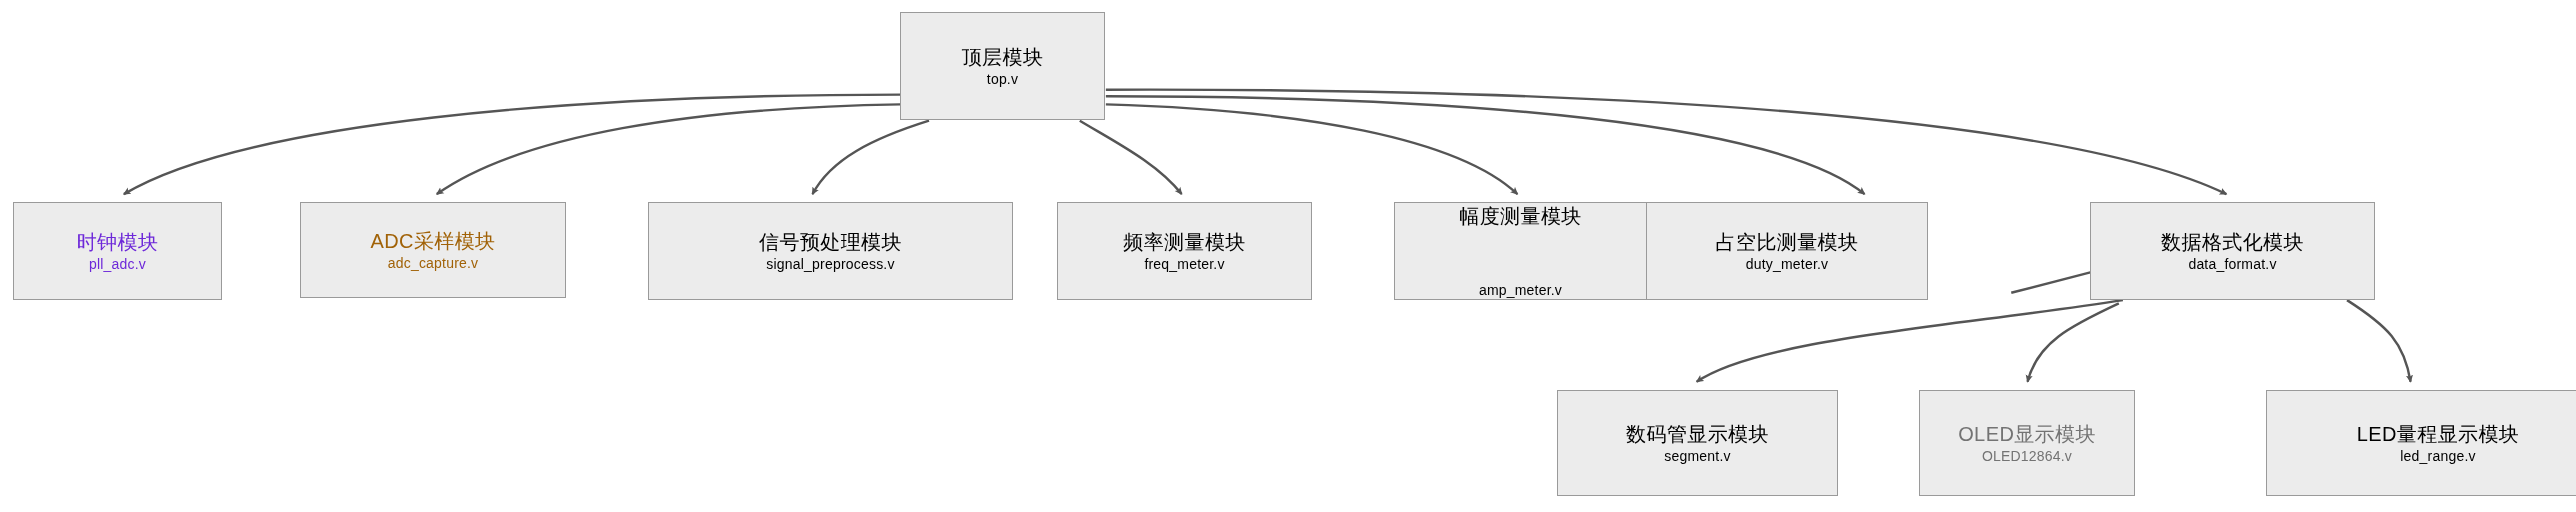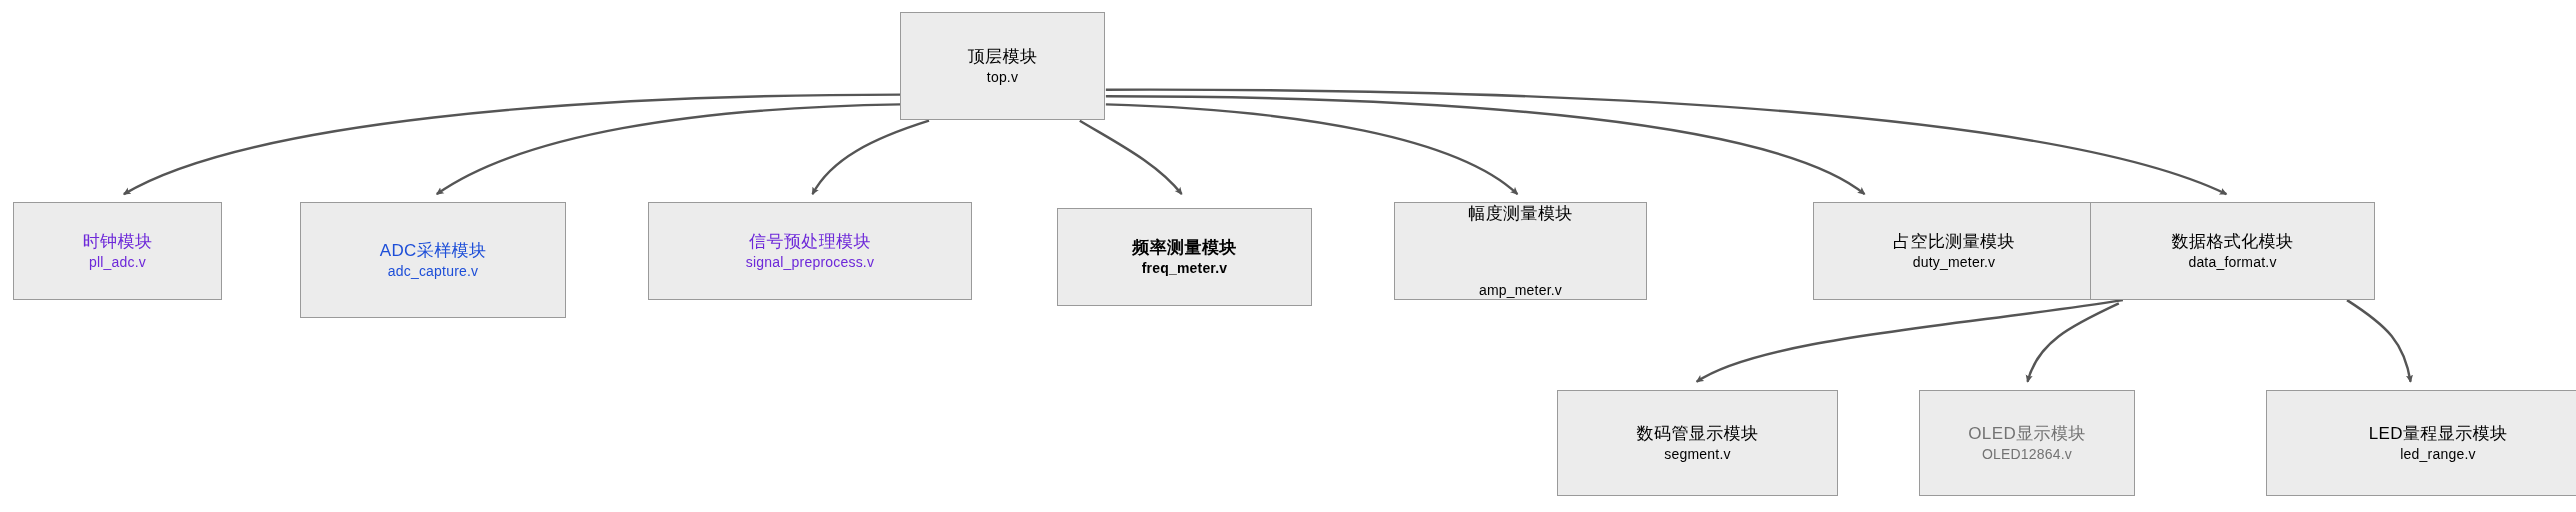--- a/index.html
+++ b/index.html
@@ -34,21 +34,21 @@
     align-items: center;
     justify-content: center;
     line-height: 1.30;
     color: #000000;
     font-size: 20.4px;
     text-align: center;
     white-space: nowrap;
   }
   .node .line-cn {
     display: block;
-    font-size: 17px;
+    font-size: 20px;
     letter-spacing: 0.4px;
   }
   .node .line-file {
     display: block;
     font-size: 14px;
     letter-spacing: 0.2px;
   }
 </style>
 </head>
 <body>
@@ -78,37 +78,37 @@
 
   <div id="nodes-group">
       <div class="node" style="left: 900px; top: 12.2px; width: 205px; height: 108px; background: rgb(236, 236, 236); border-color: rgb(154, 154, 154); color: rgb(0, 0, 0);">
         <span class="line-cn">顶层模块</span>
         <span class="line-file">top.v</span>
       </div>
       <div class="node" style="left: 13px; top: 202px; width: 209px; height: 98px; background: rgb(236, 236, 236); border-color: rgb(154, 154, 154); color: #6d28d9;">
         <span class="line-cn">时钟模块</span>
         <span class="line-file">pll_adc.v</span>
       </div>
-      <div class="node" style="left: 300px; top: 202px; width: 266px; height: 116px; background: rgb(236, 236, 236); border-color: rgb(154, 154, 154); color: #1d4ed8;">
+      <div class="node" style="left: 300px; top: 202px; width: 266px; height: 96px; background: rgb(236, 236, 236); border-color: rgb(154, 154, 154); color: #a16207;">
         <span class="line-cn">ADC采样模块</span>
         <span class="line-file">adc_capture.v</span>
       </div>
-      <div class="node" style="left: 648px; top: 202px; width: 324px; height: 98px; background: rgb(236, 236, 236); border-color: rgb(154, 154, 154); color: #6d28d9;">
+      <div class="node" style="left: 648px; top: 202px; width: 365px; height: 98px; background: rgb(236, 236, 236); border-color: rgb(154, 154, 154); color: #000000;">
         <span class="line-cn">信号预处理模块</span>
         <span class="line-file">signal_preprocess.v</span>
       </div>
-      <div class="node" style="left: 1057px; top: 208px; width: 255px; height: 98px; background: rgb(236, 236, 236); border-color: rgb(154, 154, 154); color: rgb(0, 0, 0); font-weight: bold;">
+      <div class="node" style="left: 1057px; top: 202px; width: 255px; height: 98px; background: rgb(236, 236, 236); border-color: rgb(154, 154, 154); color: rgb(0, 0, 0);">
         <span class="line-cn">频率测量模块</span>
         <span class="line-file">freq_meter.v</span>
       </div>
       <div class="node" style="left: 1394px; top: 202px; width: 253px; height: 98px; background: rgb(236, 236, 236); border-color: rgb(154, 154, 154); color: rgb(0, 0, 0); justify-content: space-between;">
         <span class="line-cn">幅度测量模块</span>
         <span class="line-file">amp_meter.v</span>
       </div>
-      <div class="node" style="left: 1813px; top: 202px; width: 282px; height: 98px; background: rgb(236, 236, 236); border-color: rgb(154, 154, 154); color: rgb(0, 0, 0);">
+      <div class="node" style="left: 1646px; top: 202px; width: 282px; height: 98px; background: rgb(236, 236, 236); border-color: rgb(154, 154, 154); color: rgb(0, 0, 0);">
         <span class="line-cn">占空比测量模块</span>
         <span class="line-file">duty_meter.v</span>
       </div>
       <div class="node" style="left: 2090px; top: 202px; width: 285px; height: 98px; background: rgb(236, 236, 236); border-color: rgb(154, 154, 154); color: rgb(0, 0, 0);">
         <span class="line-cn">数据格式化模块</span>
         <span class="line-file">data_format.v</span>
       </div>
       <div class="node" style="left: 1557px; top: 390px; width: 281px; height: 106px; background: rgb(236, 236, 236); border-color: rgb(154, 154, 154); color: rgb(0, 0, 0);">
         <span class="line-cn">数码管显示模块</span>
         <span class="line-file">segment.v</span>

